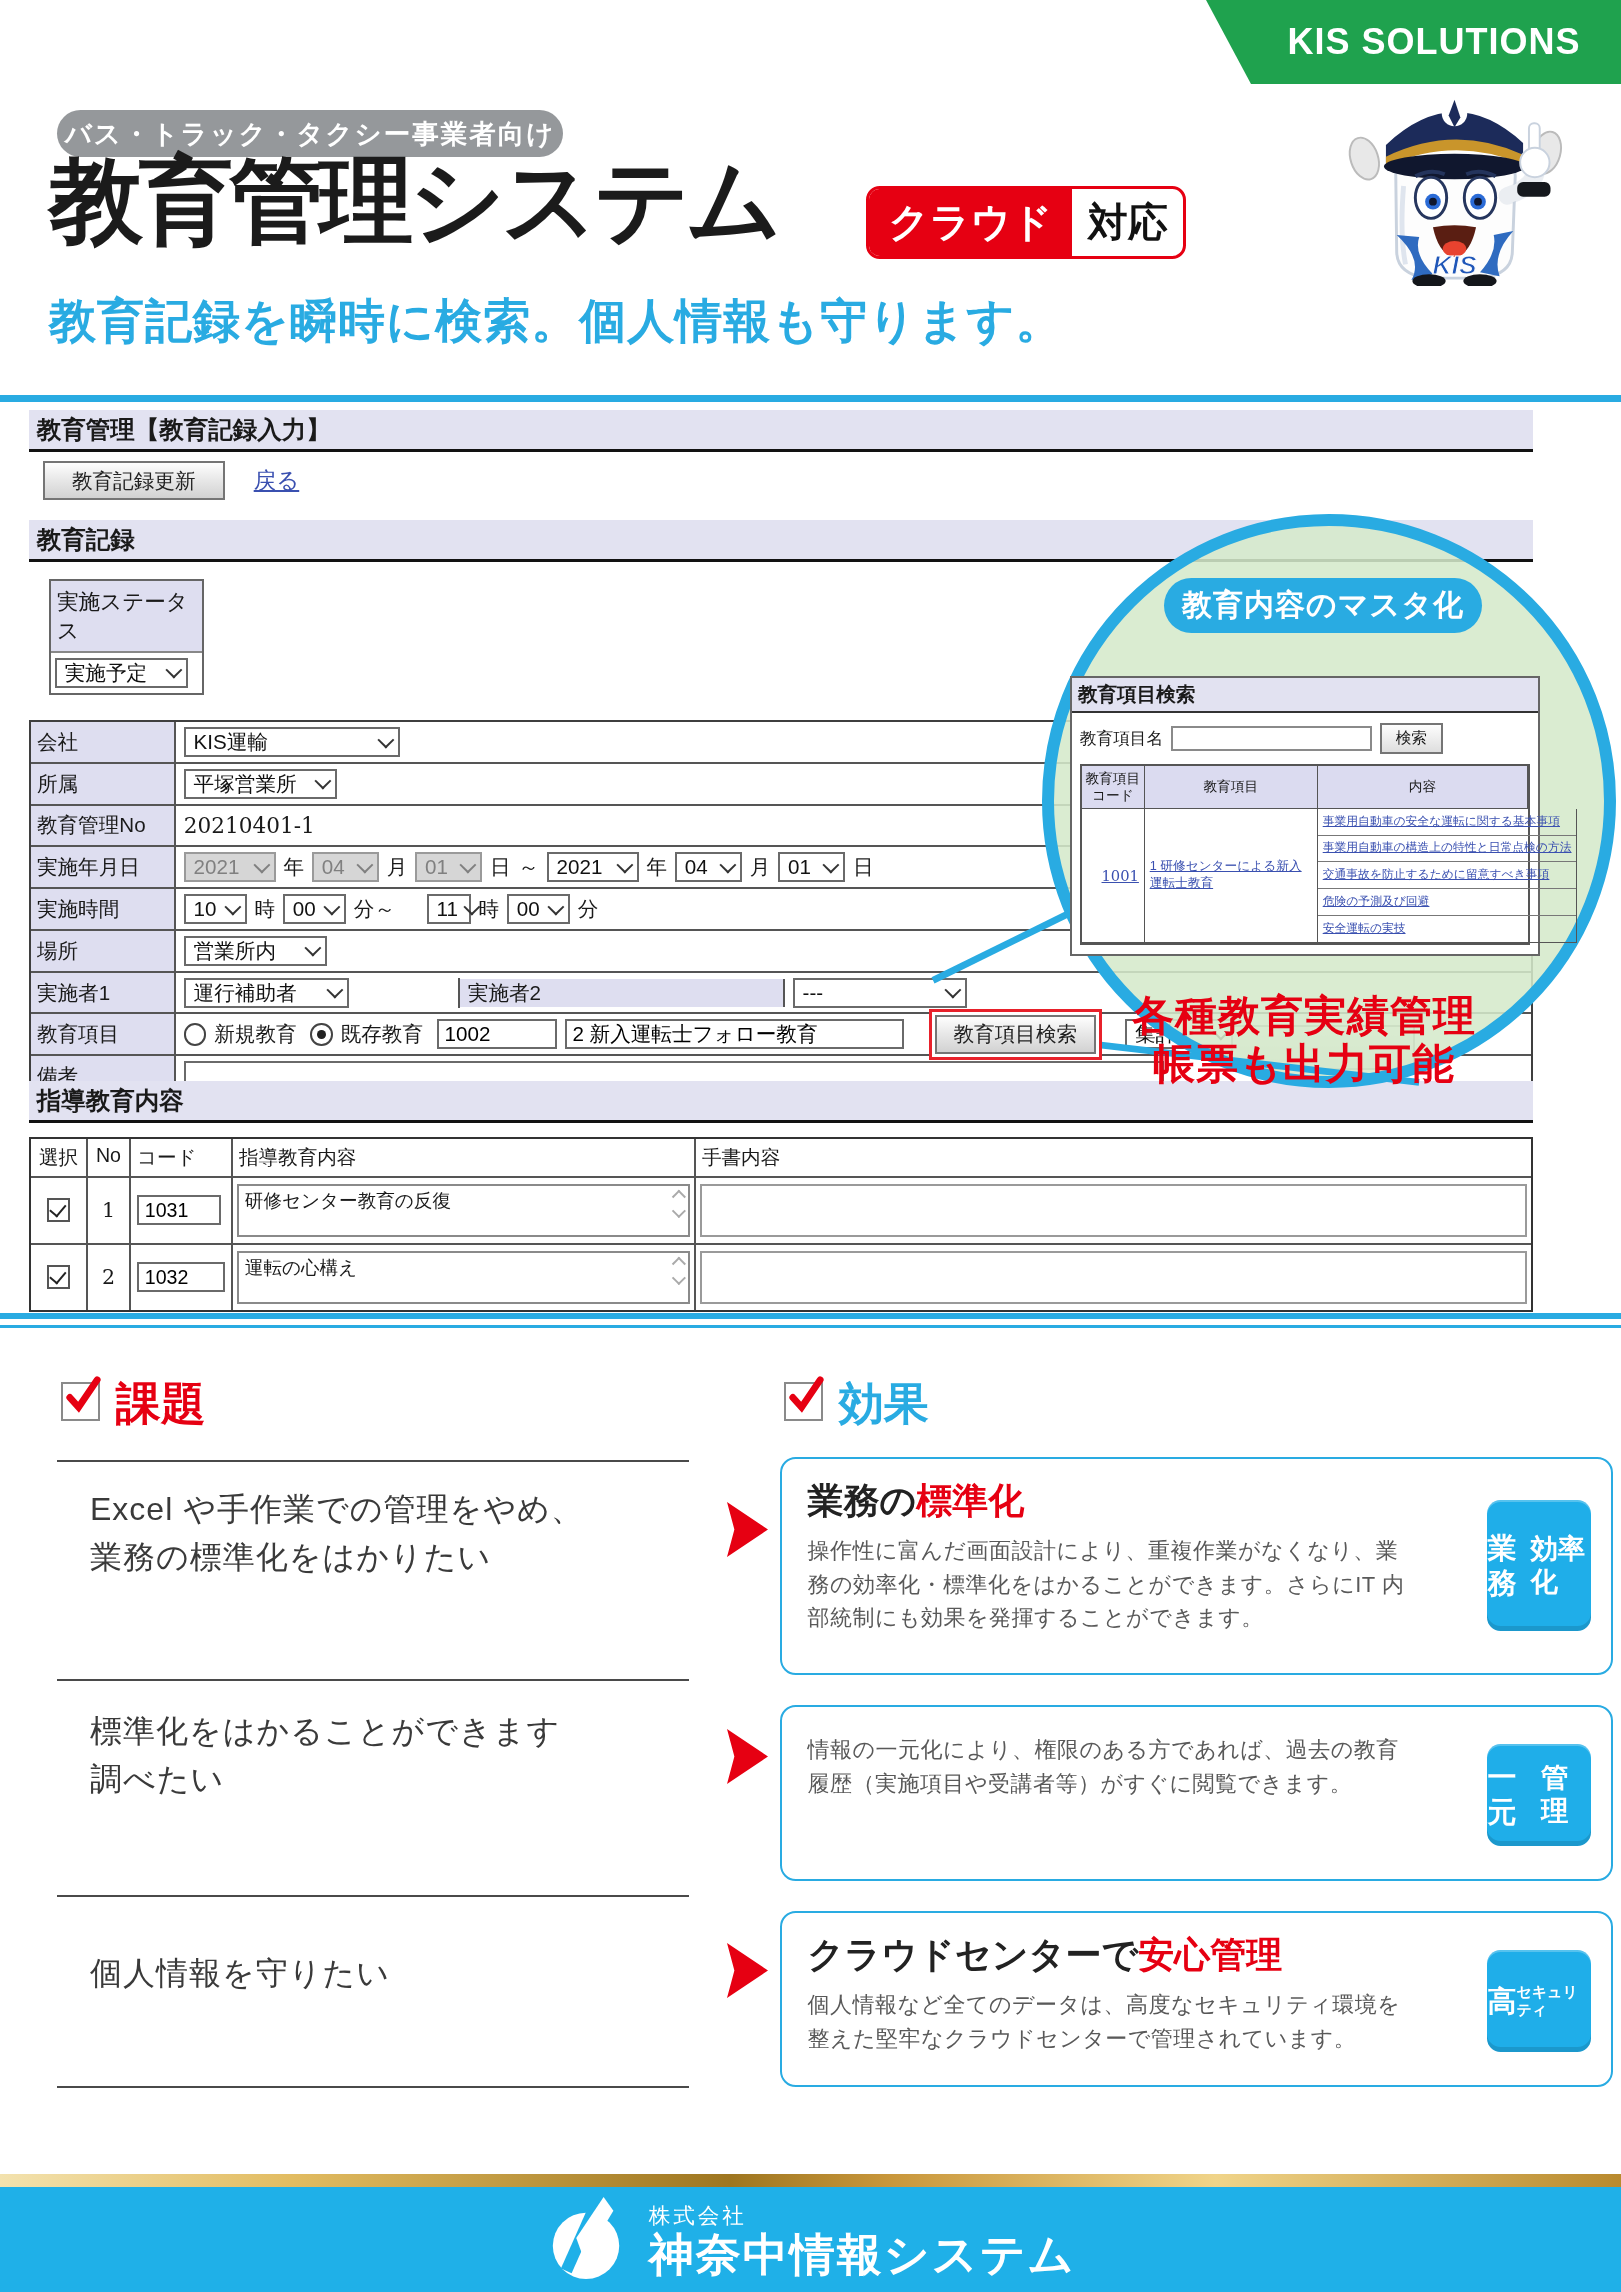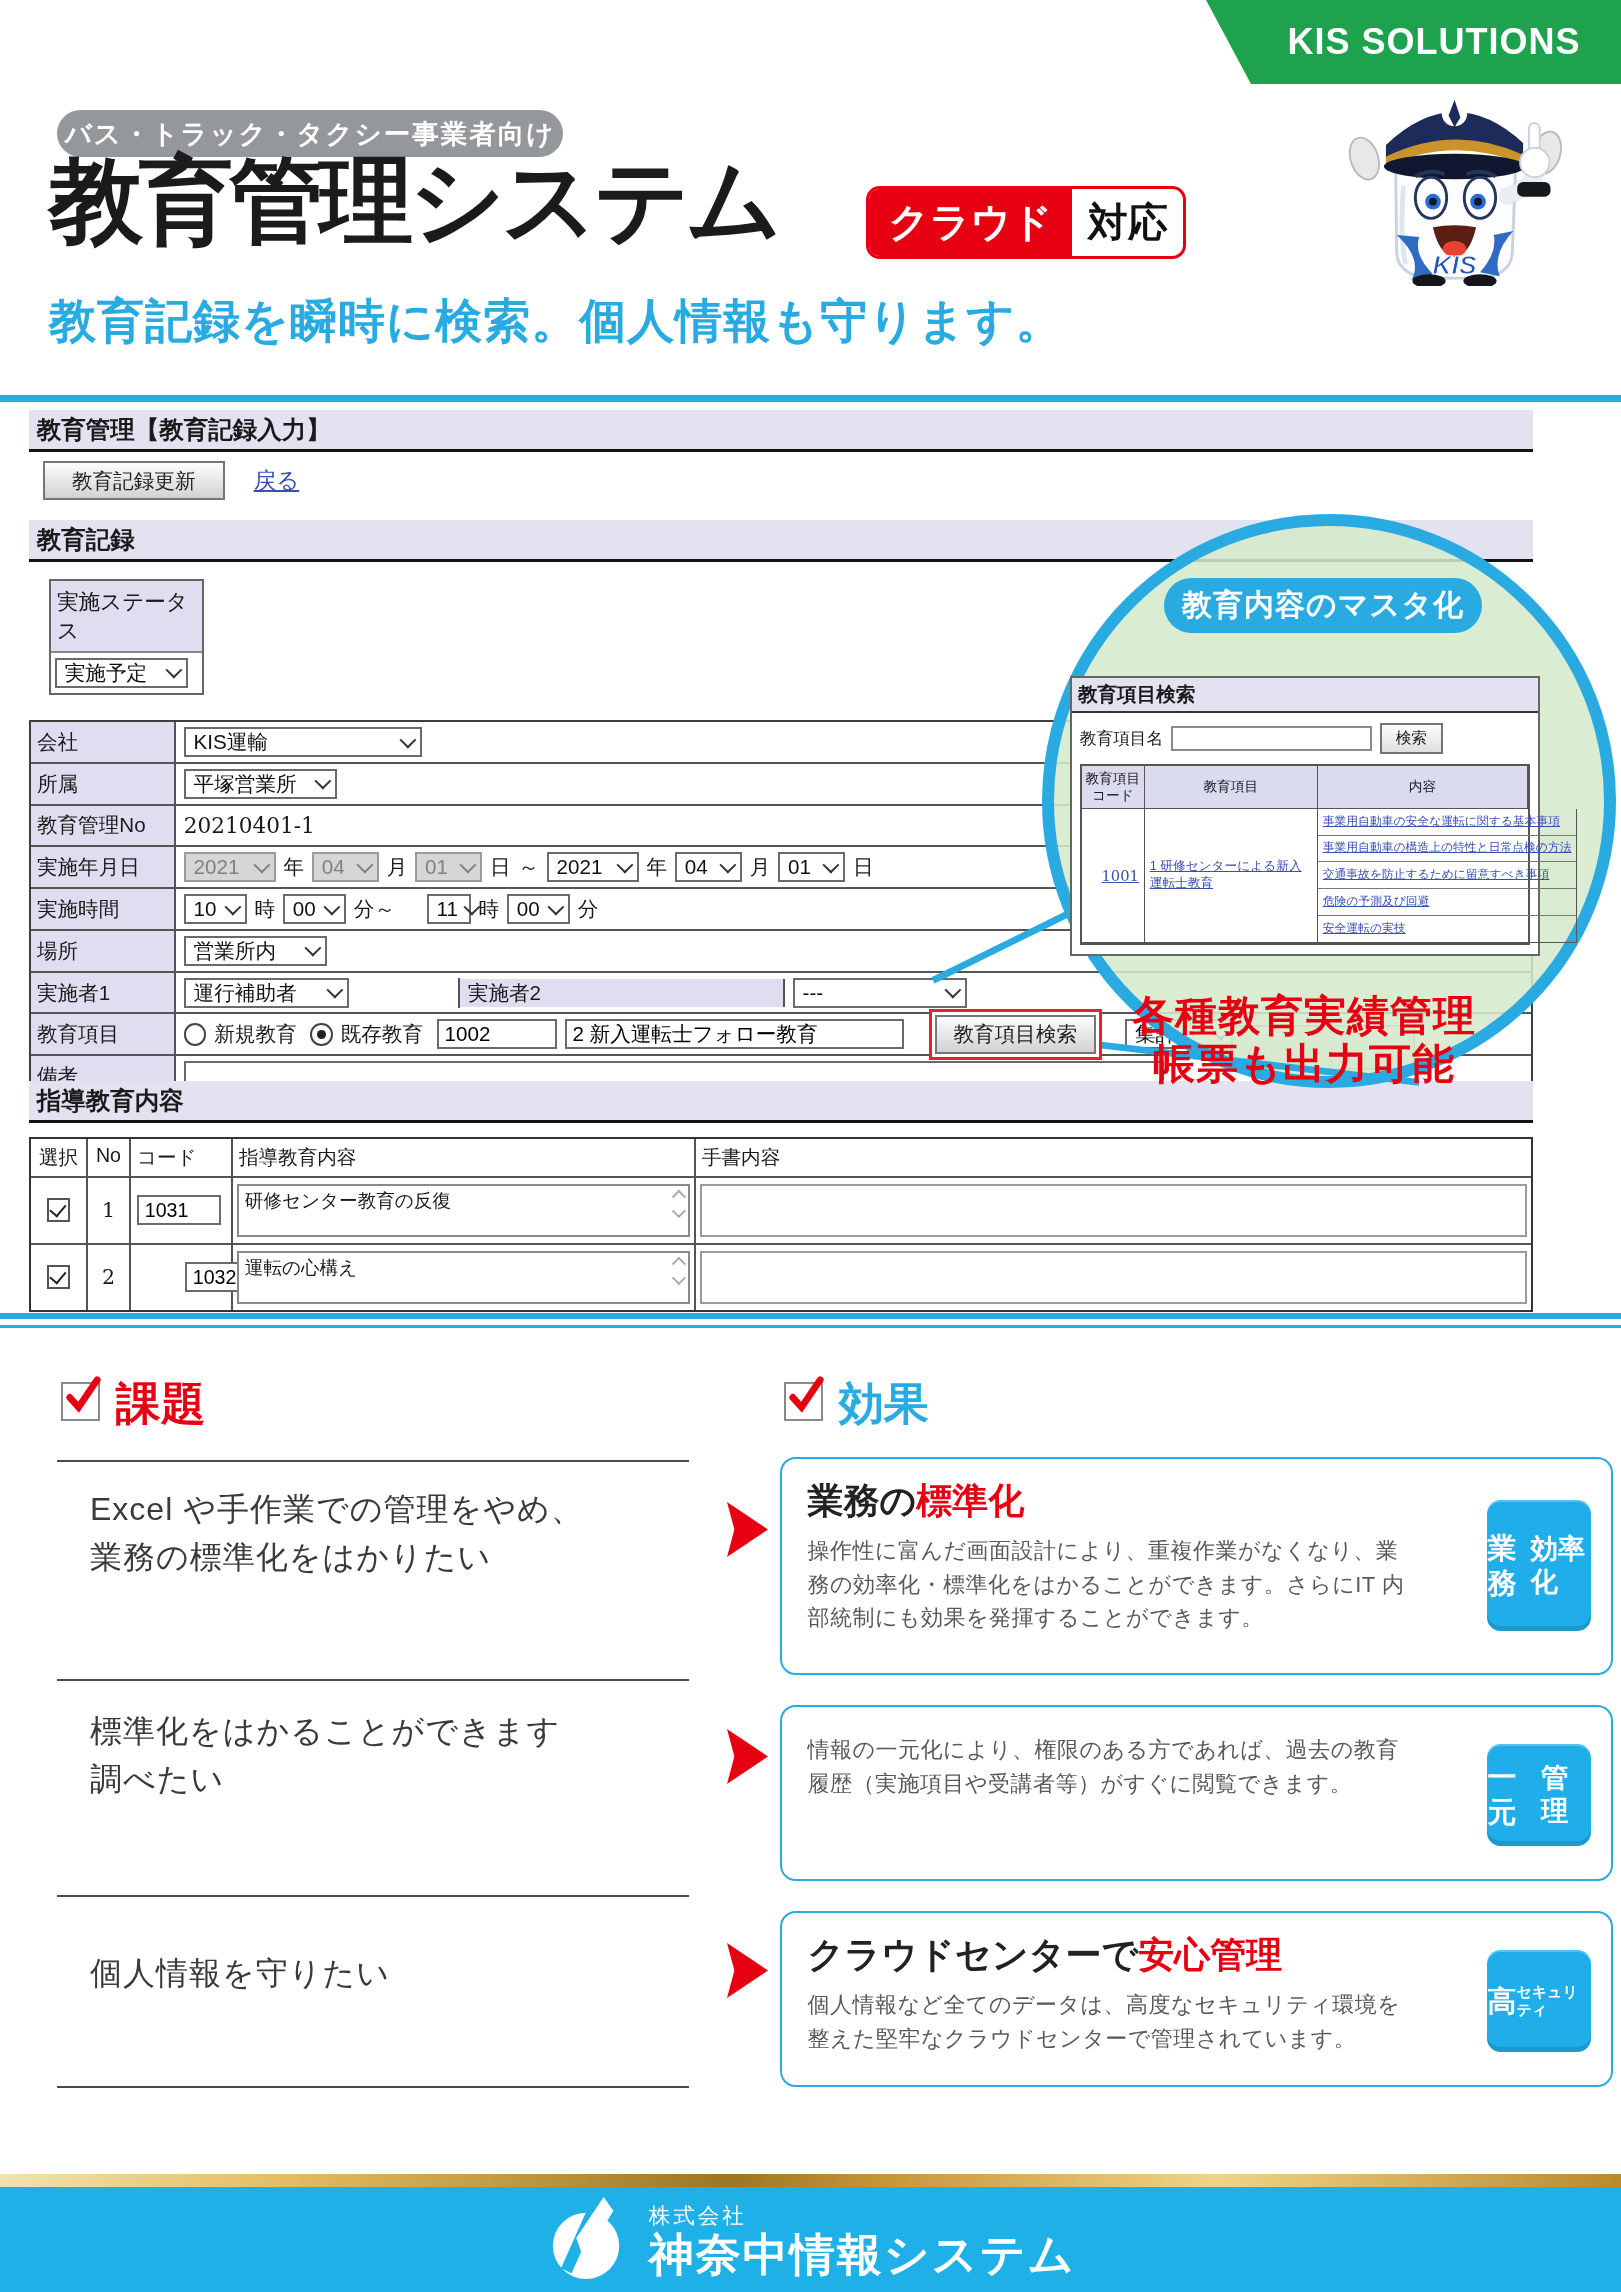--- a/index.html
+++ b/index.html
@@ -241,21 +241,21 @@
           <span>実施予定</span>
           <i class="chev"></i>
         </div>
       </div>
     </div>
 
     <div class="form">
       <div class="frow">
         <div class="flbl">会社</div>
         <div class="fval">
-          <div class="sel" style="width:238px;">
+          <div class="sel" style="width:216px;">
             <span>KIS運輸</span>
             <i class="chev"></i>
           </div>
         </div>
       </div>
       <div class="frow">
         <div class="flbl">所属</div>
         <div class="fval">
           <div class="sel" style="width:153px;">
             <span>平塚営業所</span>
@@ -415,21 +415,21 @@
         <div class="gcell g-hand">
           <div class="hand-box"></div>
         </div>
       </div>
       <div class="grow" style="height:65px;">
         <div class="gcell g-select">
           <span class="cbx checked"></span>
         </div>
         <div class="gcell g-no serif">2</div>
         <div class="gcell g-code">
-          <input class="tin" style="width: 88px; font-size: 19.6px; margin-left: 48px;" value="1032">
+          <input class="tin" style="width: 88px; font-size: 19.6px;" value="1032">
         </div>
         <div class="gcell g-content">
           <div class="ta">
             <span>運転の心構え</span>
             <span class="ta-scroll">
               <i class="mini-chev up"></i>
               <i class="mini-chev down"></i>
             </span>
           </div>
         </div>

